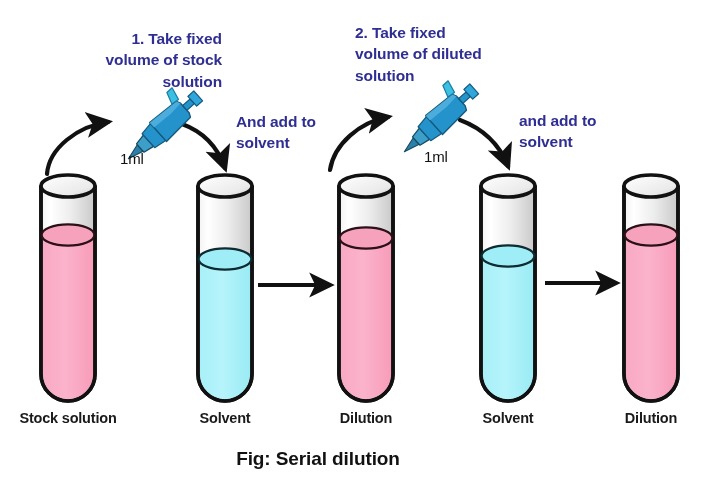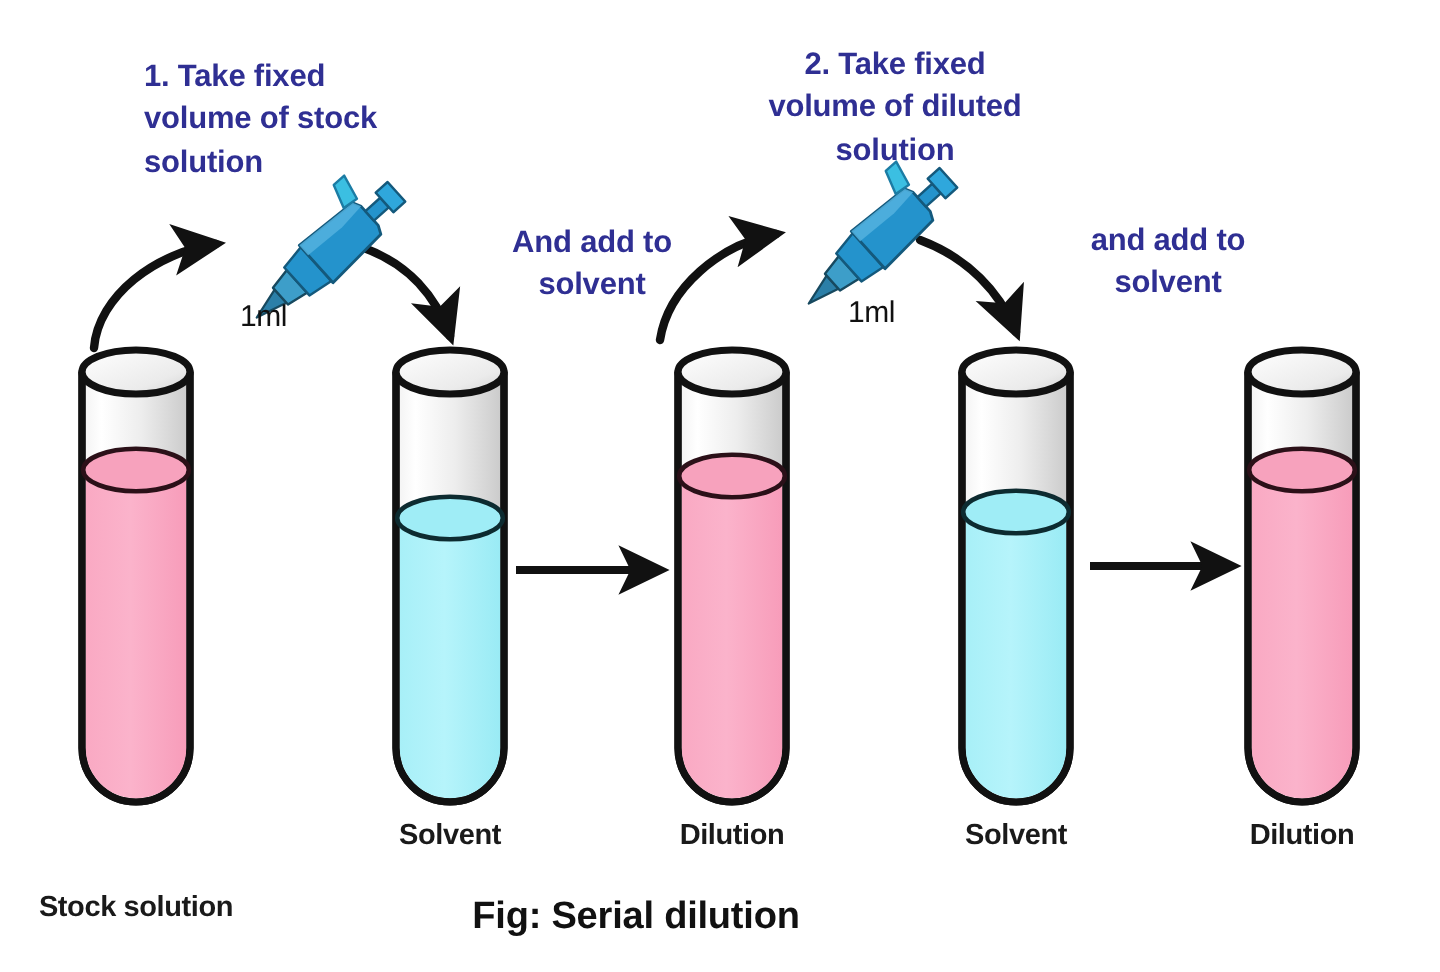--- a/index.html
+++ b/index.html
@@ -27,21 +27,21 @@
   .note {
     position: absolute;
     color: #2f2f93;
     font-weight: bold;
     font-size: 15.5px;
     line-height: 1.38;
     letter-spacing: -0.1px;
     white-space: pre-line;
   }
   .note-left { text-align: left; }
-  .note-center { text-align: center; }
+  .note-center { }
   .ml-label {
     position: absolute;
     color: #111111;
     font-weight: normal;
     font-size: 15px;
     letter-spacing: -0.2px;
   }
   .tube-label {
     position: absolute;
     color: #1a1a1a;
@@ -189,38 +189,38 @@
       </g>
       <path d="M-25,-9.4 L-12,-11.4 L-12,11.4 L-25,9.4 Z" fill="#2493cc" stroke="#14597c" stroke-width="1.2" stroke-linejoin="round"></path>
       <path d="M-12,-12.6 L22,-10.6 L24,-6.4 L24,6.4 L22,10.6 L-12,12.6 Z" fill="#2493cc" stroke="#14597c" stroke-width="1.4" stroke-linejoin="round"></path>
       <path d="M-12,-12.6 L22,-10.6 L24,-6.4 L10,-5.0 L-12,-6.0 Z" fill="#53b2de" opacity="0.85"></path>
       <path d="M24,-3.2 L34,-3.2 L34,3.2 L24,3.2 Z" fill="#2493cc" stroke="#14597c" stroke-width="1.2" stroke-linejoin="round"></path>
       <path d="M34,-6.6 L42,-6.6 L42,6.6 L34,6.6 Z" fill="#2fa7dc" stroke="#14597c" stroke-width="1.2" stroke-linejoin="round"></path>
       <path d="M17,-11.6 L21,-23.5 L28,-23.5 L25,-10.6 Z" fill="#3bbfe2" stroke="#1b7ca4" stroke-width="1.2" stroke-linejoin="round"></path>
     </g>
   </svg>
 
-  <div class="note note-left" style="left:72px; top:28px; width:170px;">1. Take fixed
+  <div class="note note-left" style="left:52px; top:28px; width:170px;text-align:right;">1. Take fixed
 volume of stock
 solution</div>
 
   <div class="note note-center" style="left:236px; top:111px; width:120px;">And add to
 solvent</div>
 
   <div class="note note-center" style="left:355px; top:22px; width:185px;">2. Take fixed
 volume of diluted
 solution</div>
 
   <div class="note note-center" style="left:519px; top:110px; width:130px;">and add to
 solvent</div>
 
   <div class="ml-label" style="left:120px; top:150px;">1ml</div>
   <div class="ml-label" style="left:424px; top:148px;">1ml</div>
 
-  <div class="tube-label" style="left:68px; top:410px;margin-top:36px;">Stock solution</div>
+  <div class="tube-label" style="left:68px; top:410px;">Stock solution</div>
   <div class="tube-label" style="left:225px; top:410px;">Solvent</div>
   <div class="tube-label" style="left:366px; top:410px;">Dilution</div>
   <div class="tube-label" style="left:508px; top:410px;">Solvent</div>
   <div class="tube-label" style="left:651px; top:410px;">Dilution</div>
 
   <div class="figure-caption" style="left:318px; top:448px;">Fig: Serial dilution</div>
 
 </div>
 
 </body></html>

